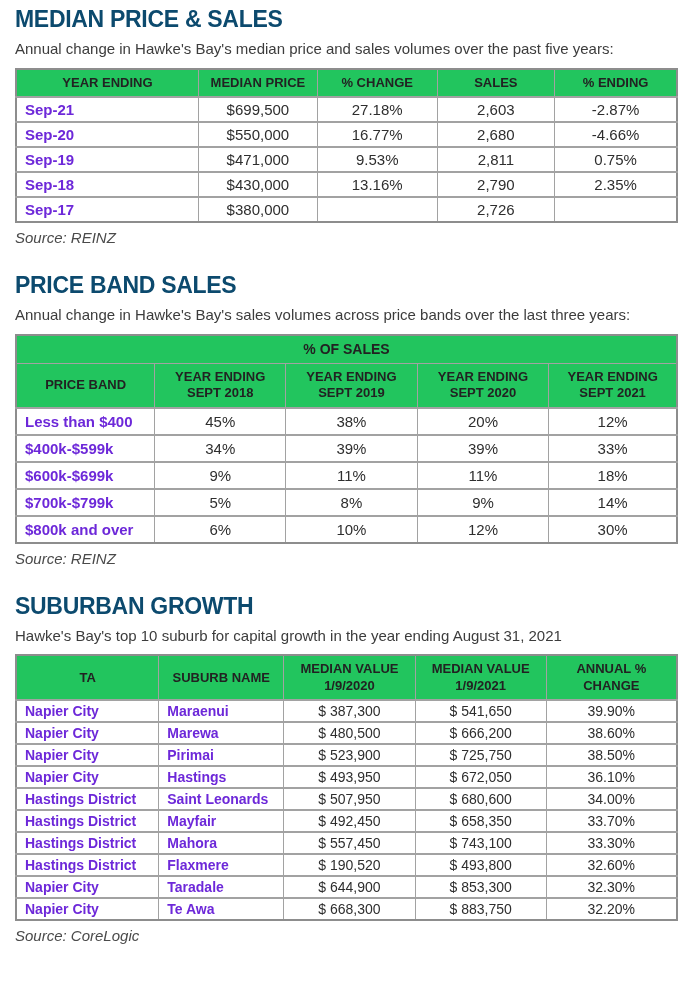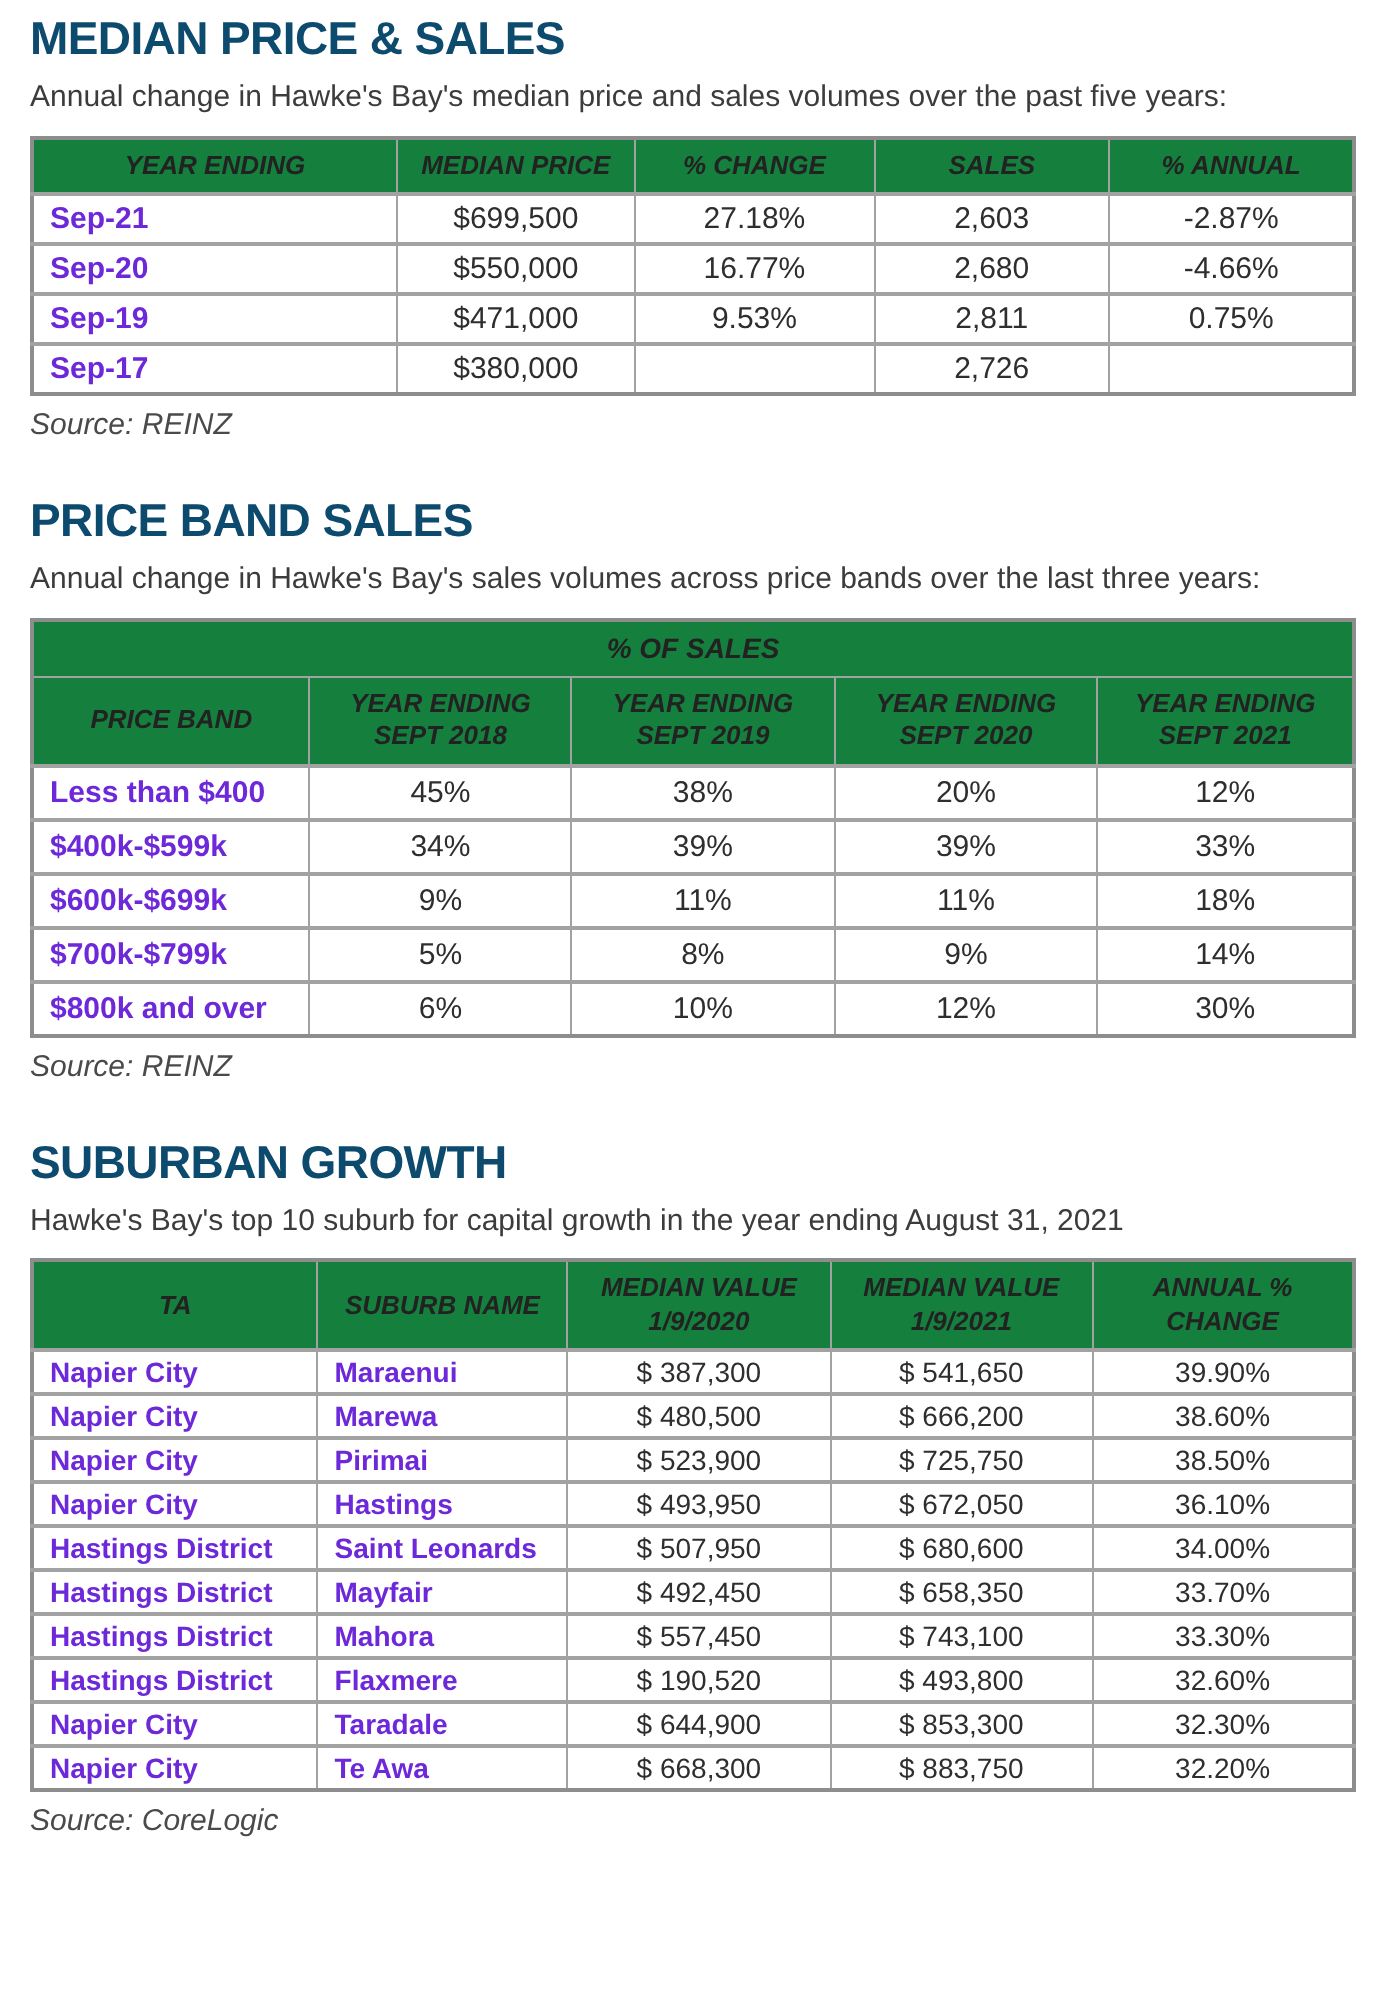--- a/index.html
+++ b/index.html
@@ -32,29 +32,28 @@
     table-layout: fixed;
     border-collapse: collapse;
     border: 2px solid #8D8D8D;
   }
   table.dt th, table.dt td {
     border: 1px solid #A2A2A2;
     overflow: hidden;
   }
   table.dt tbody tr td { border-top-width: 2px; }
   table.dt thead th {
-    background: #15803d;
+    background: #22c55e;
     color: #222222;
     font-size: 13px;
     line-height: 1.25;
     font-weight: bold;
     text-align: center;
     padding: 5px 3px;
     white-space: pre-line;
-    font-style: italic;
   }
   table.dt thead th.super {
     font-size: 14px;
     padding: 5px 3px;
   }
   table.dt td {
     font-size: 15px;
     color: #2E2E2E;
     text-align: center;
     padding: 3px 4px;
@@ -89,21 +88,21 @@
           <col style="width:18.1%">
           <col style="width:17.8%">
           <col style="width:18.5%">
       </colgroup>
       <thead>
         <tr>
           <th>YEAR ENDING</th>
           <th>MEDIAN PRICE</th>
           <th>% CHANGE</th>
           <th>SALES</th>
-          <th>% ANNUAL</th>
+          <th>% ENDING</th>
         </tr>
       </thead>
       <tbody>
           <tr>
             <td class="rowlabel">Sep-21</td>
             <td>$699,500</td>
             <td>27.18%</td>
             <td>2,603</td>
             <td>-2.87%</td>
           </tr>
@@ -113,20 +112,27 @@
             <td>16.77%</td>
             <td>2,680</td>
             <td>-4.66%</td>
           </tr>
           <tr>
             <td class="rowlabel">Sep-19</td>
             <td>$471,000</td>
             <td>9.53%</td>
             <td>2,811</td>
             <td>0.75%</td>
+          </tr>
+          <tr>
+            <td class="rowlabel">Sep-18</td>
+            <td>$430,000</td>
+            <td>13.16%</td>
+            <td>2,790</td>
+            <td>2.35%</td>
           </tr>
           <tr>
             <td class="rowlabel">Sep-17</td>
             <td>$380,000</td>
             <td></td>
             <td>2,726</td>
             <td></td>
           </tr>
         </tbody>
     </table>

